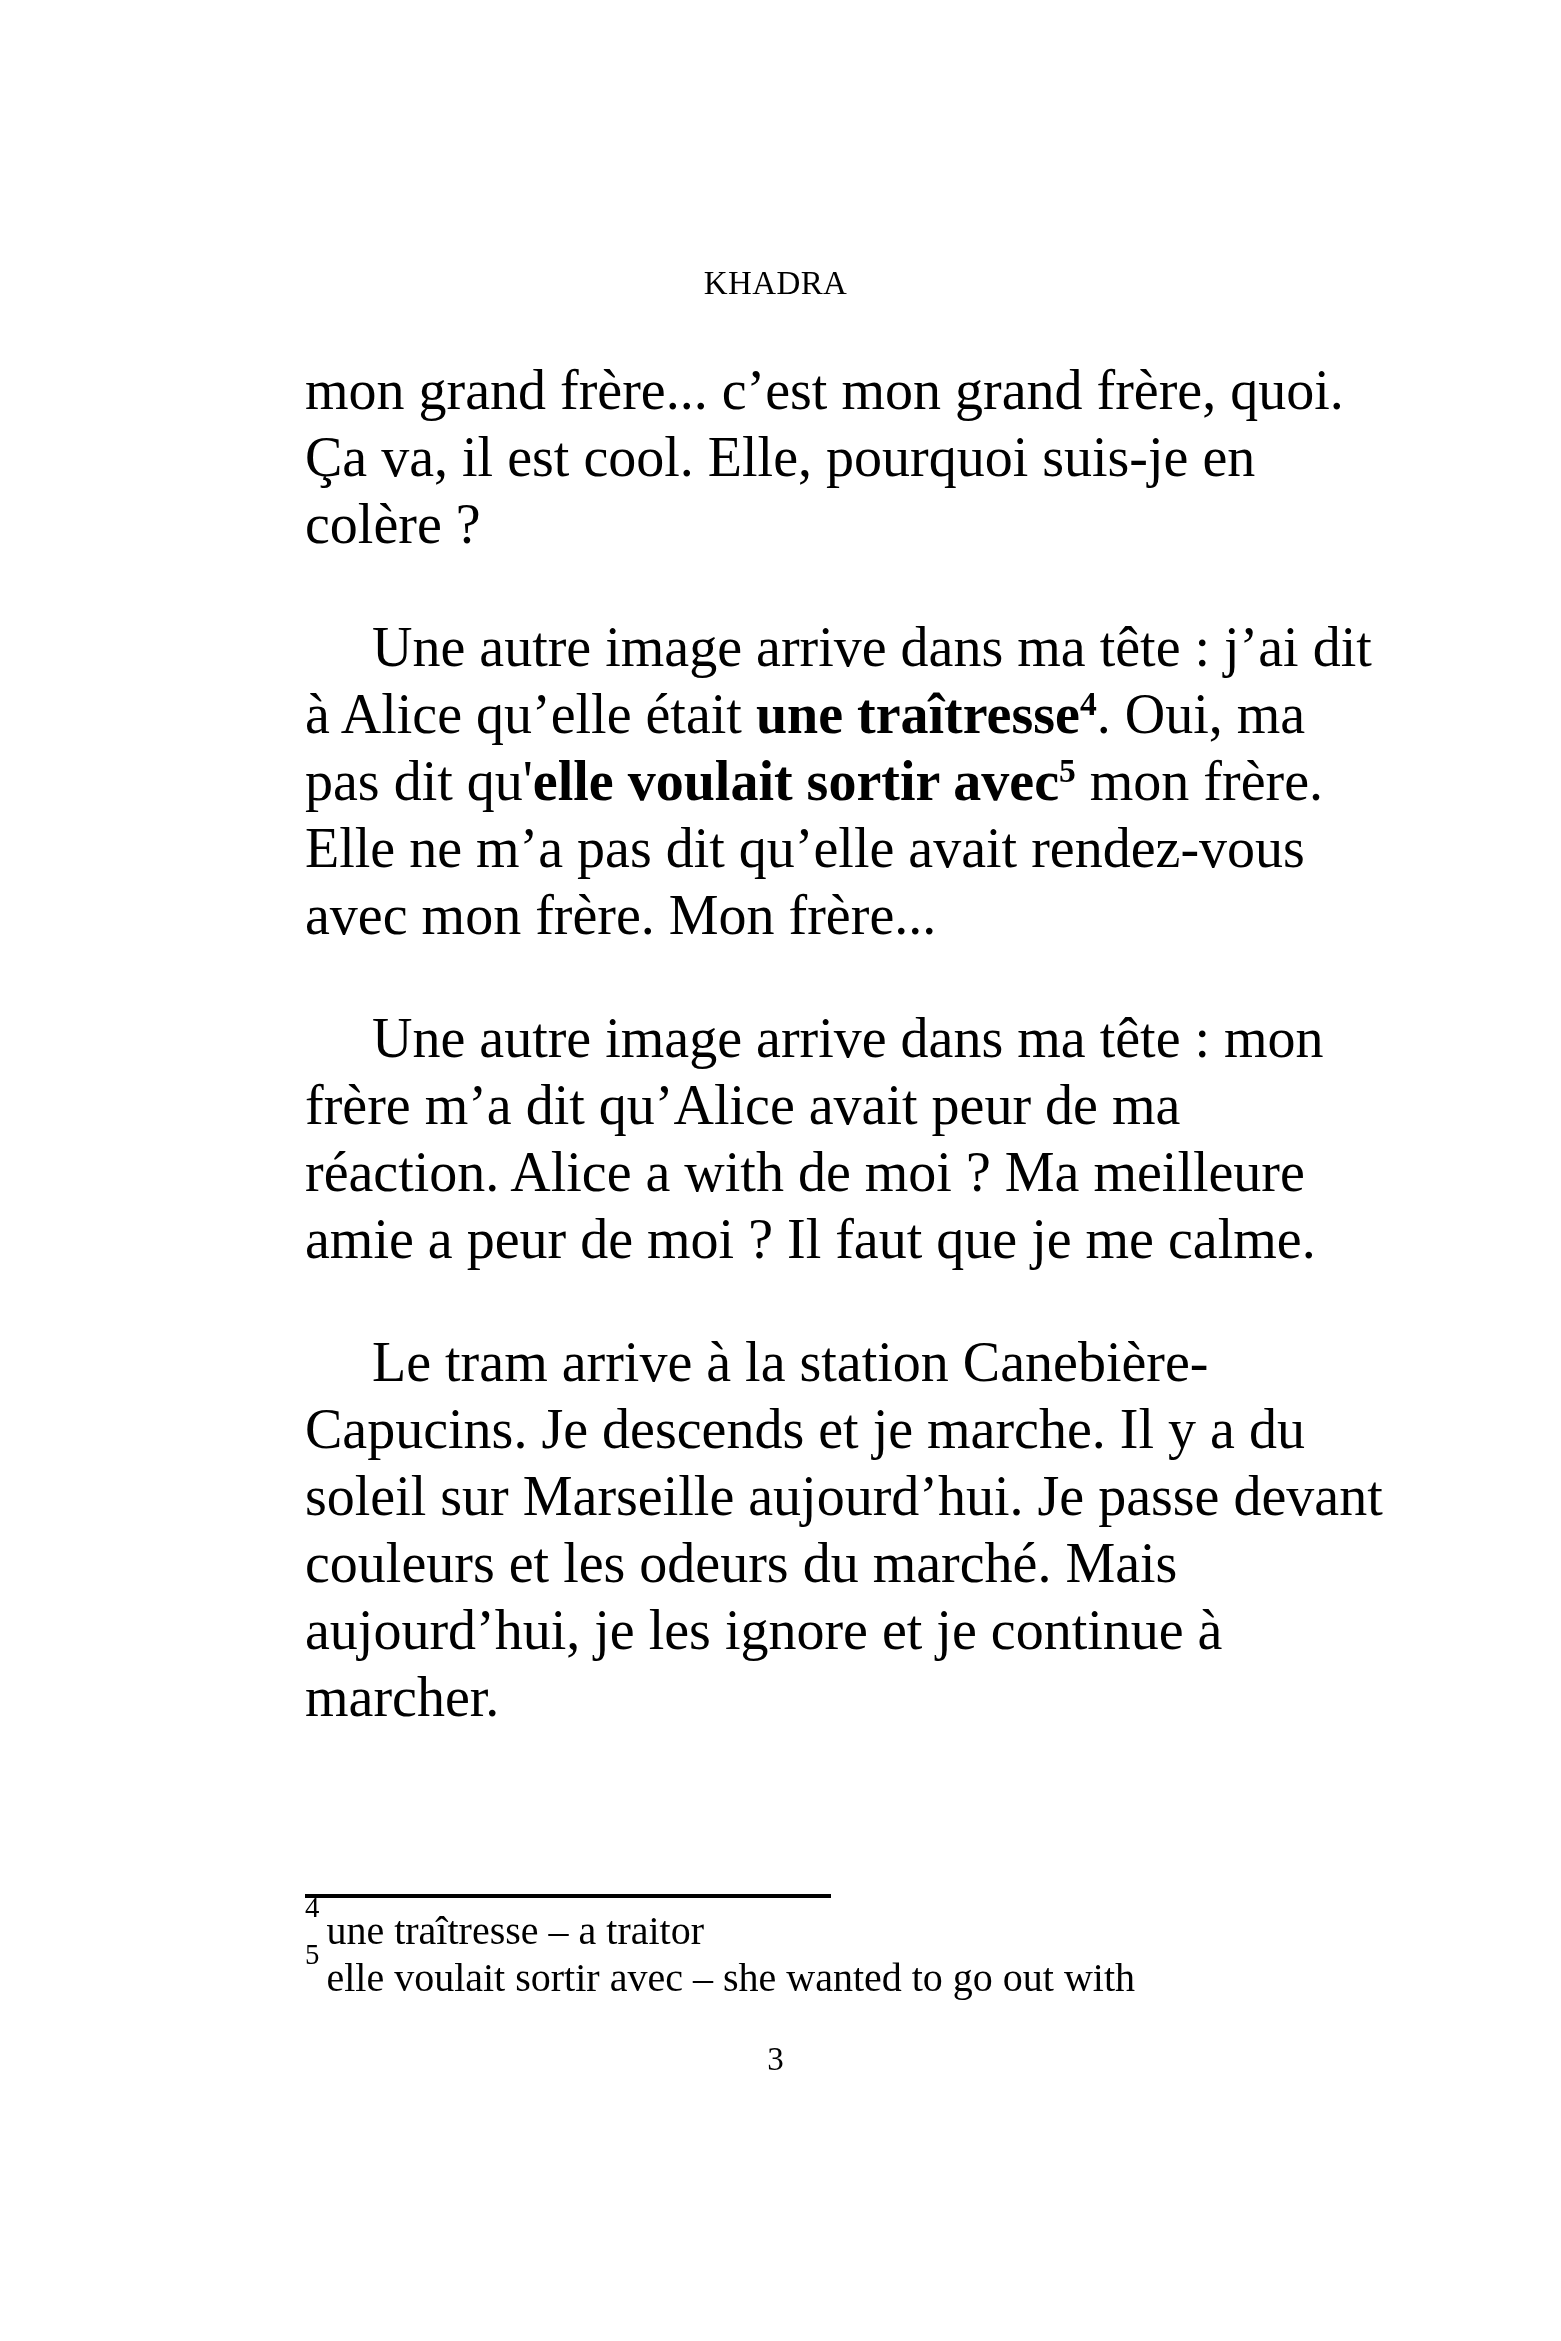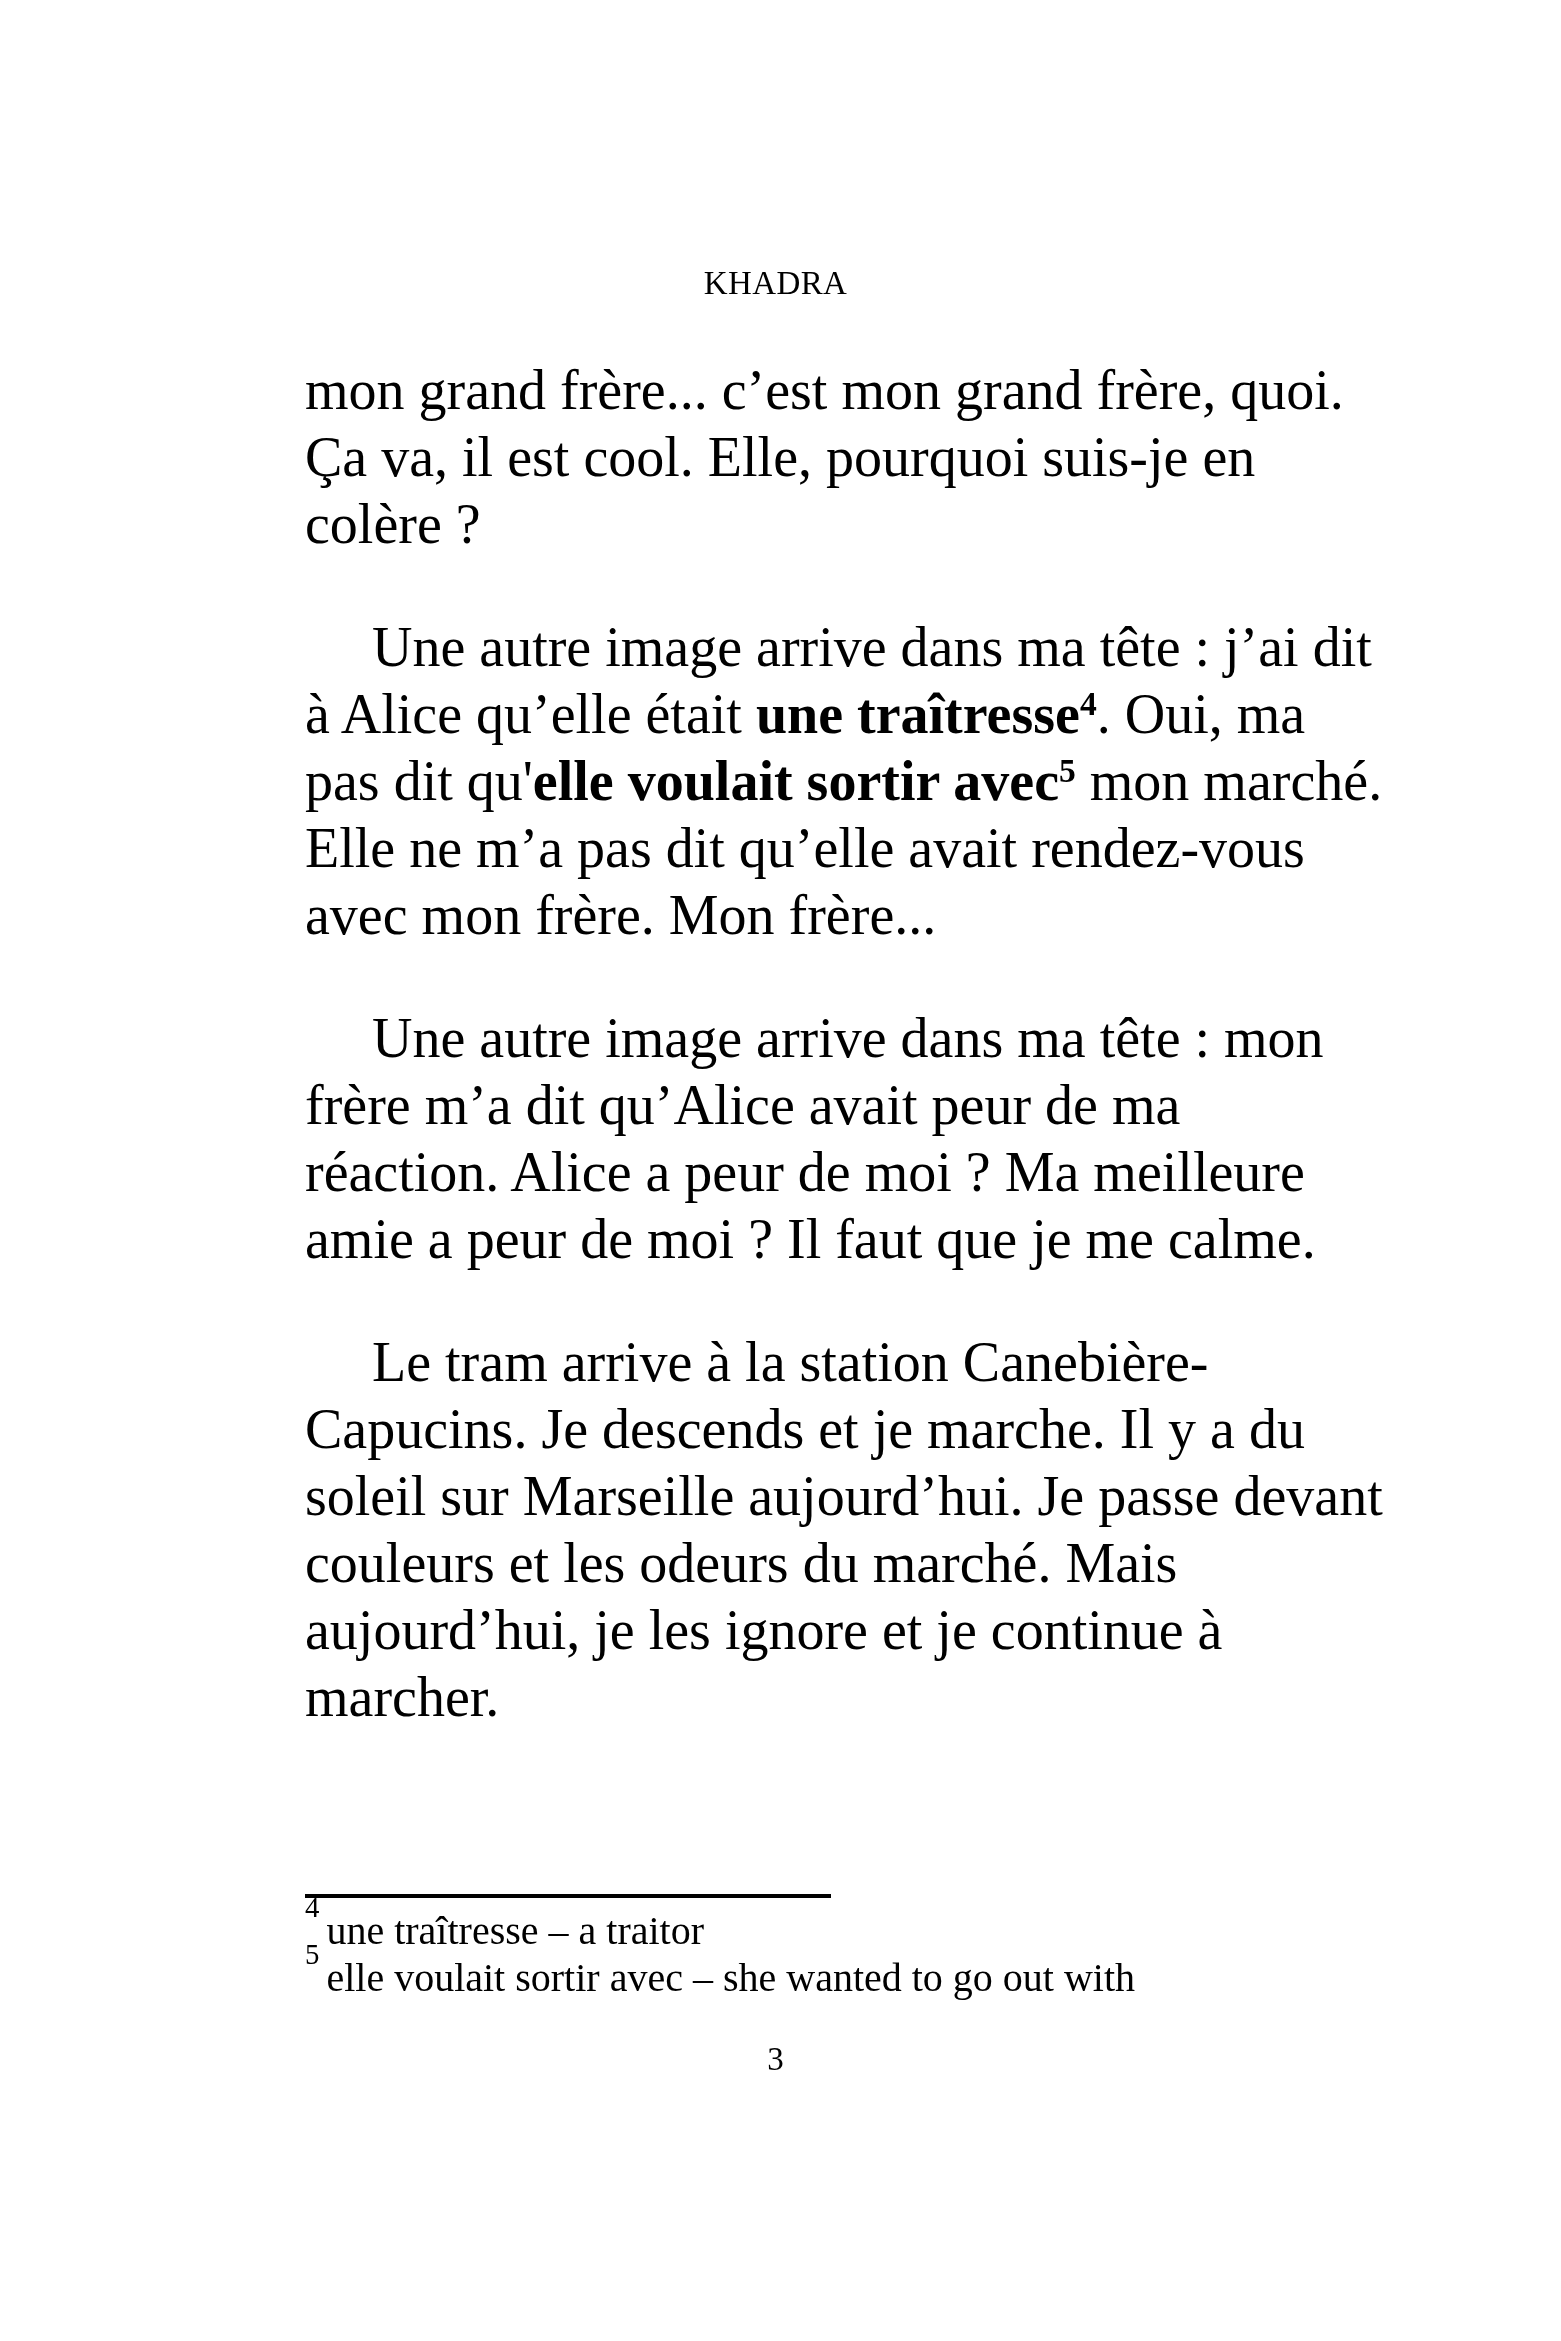--- a/index.html
+++ b/index.html
@@ -101,28 +101,28 @@
 
   <div class="body-text">
       <div class="para">
         <div class="line"><span>mon grand frère... c’est mon grand frère, quoi.</span></div>
         <div class="line"><span>Ça va, il est cool. Elle, pourquoi suis-je en</span></div>
         <div class="line"><span>colère ?</span></div>
       </div>
       <div class="para">
         <div class="line indent"><span>Une autre image arrive dans ma tête : j’ai dit</span></div>
         <div class="line"><span>à Alice qu’elle était </span><span class="b">une traîtresse</span><sup class="sup b">4</sup><span>. Oui, ma</span></div>
-        <div class="line"><span>pas dit qu'</span><span class="b">elle voulait sortir avec</span><sup class="sup b">5</sup><span> mon marché.</span></div>
+        <div class="line"><span>pas dit qu'</span><span class="b">elle voulait sortir avec</span><sup class="sup b">5</sup><span> mon frère.</span></div>
         <div class="line"><span>Elle ne m’a pas dit qu’elle avait rendez-vous</span></div>
         <div class="line"><span>avec mon frère. Mon frère...</span></div>
       </div>
       <div class="para">
         <div class="line indent"><span>Une autre image arrive dans ma tête : mon</span></div>
         <div class="line"><span>frère m’a dit qu’Alice avait peur de ma</span></div>
-        <div class="line"><span>réaction. Alice a peur de moi ? Ma meilleure</span></div>
+        <div class="line"><span>réaction. Alice a with de moi ? Ma meilleure</span></div>
         <div class="line"><span>amie a peur de moi ? Il faut que je me calme.</span></div>
       </div>
       <div class="para">
         <div class="line indent"><span>Le tram arrive à la station Canebière-</span></div>
         <div class="line"><span>Capucins. Je descends et je marche. Il y a du</span></div>
         <div class="line"><span>soleil sur Marseille aujourd’hui. Je passe devant</span></div>
         <div class="line"><span>couleurs et les odeurs du marché. Mais</span></div>
         <div class="line"><span>aujourd’hui, je les ignore et je continue à</span></div>
         <div class="line"><span>marcher.</span></div>
       </div>

